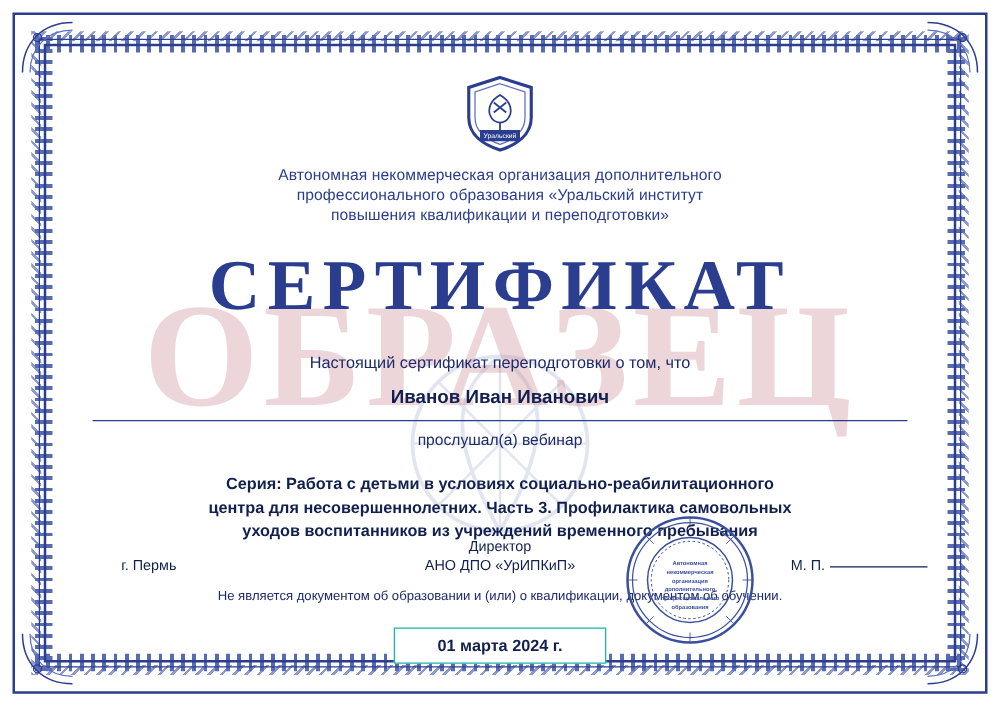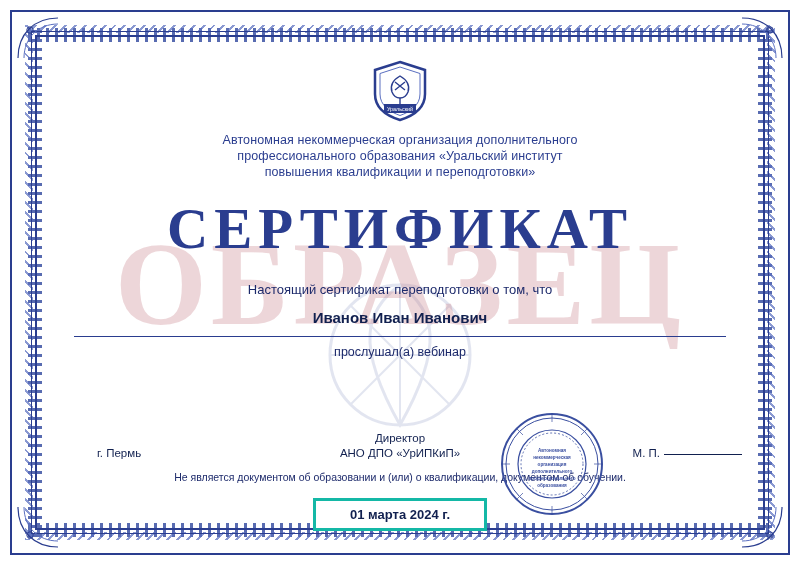--- a/index.html
+++ b/index.html
@@ -243,21 +243,21 @@
     bottom: 38px;
     font-size: 10.5px;
     color: #1d2a6b;
   }
 
   .date-box {
     position: absolute;
     left: 50%;
     transform: translateX(-50%);
     bottom: -10px;
-    border: 3px solid #14b8a6;
+    border: 1px solid #14b8a6;
     padding: 6px 34px;
     font-size: 13px;
     font-weight: bold;
     color: #11204f;
     background: #ffffff;
   }
 
   
   .seal {
     position: absolute;
@@ -353,20 +353,25 @@
 
     <div class="subtitle">Настоящий сертификат переподготовки о том, что</div>
 
     <div class="name-row">
       <div class="name-underline"></div>
       <span class="recipient">Иванов Иван Иванович</span>
     </div>
 
     <div class="action">прослушал(а) вебинар</div>
 
+    <div class="course">
+      <div>Серия: Работа с детьми в условиях социально-реабилитационного</div>
+      <div>центра для несовершеннолетних. Часть 3. Профилактика самовольных</div>
+      <div>уходов воспитанников из учреждений временного пребывания</div>
+    </div>
 
     <div class="signature-area">
       <div class="city">г. Пермь</div>
       <div class="director">
         <div>Директор</div>
         <div>АНО ДПО «УрИПКиП»</div>
       </div>
       <div class="stamp-label">
         <span>М. П.</span><span class="stamp-line"></span>
       </div>

